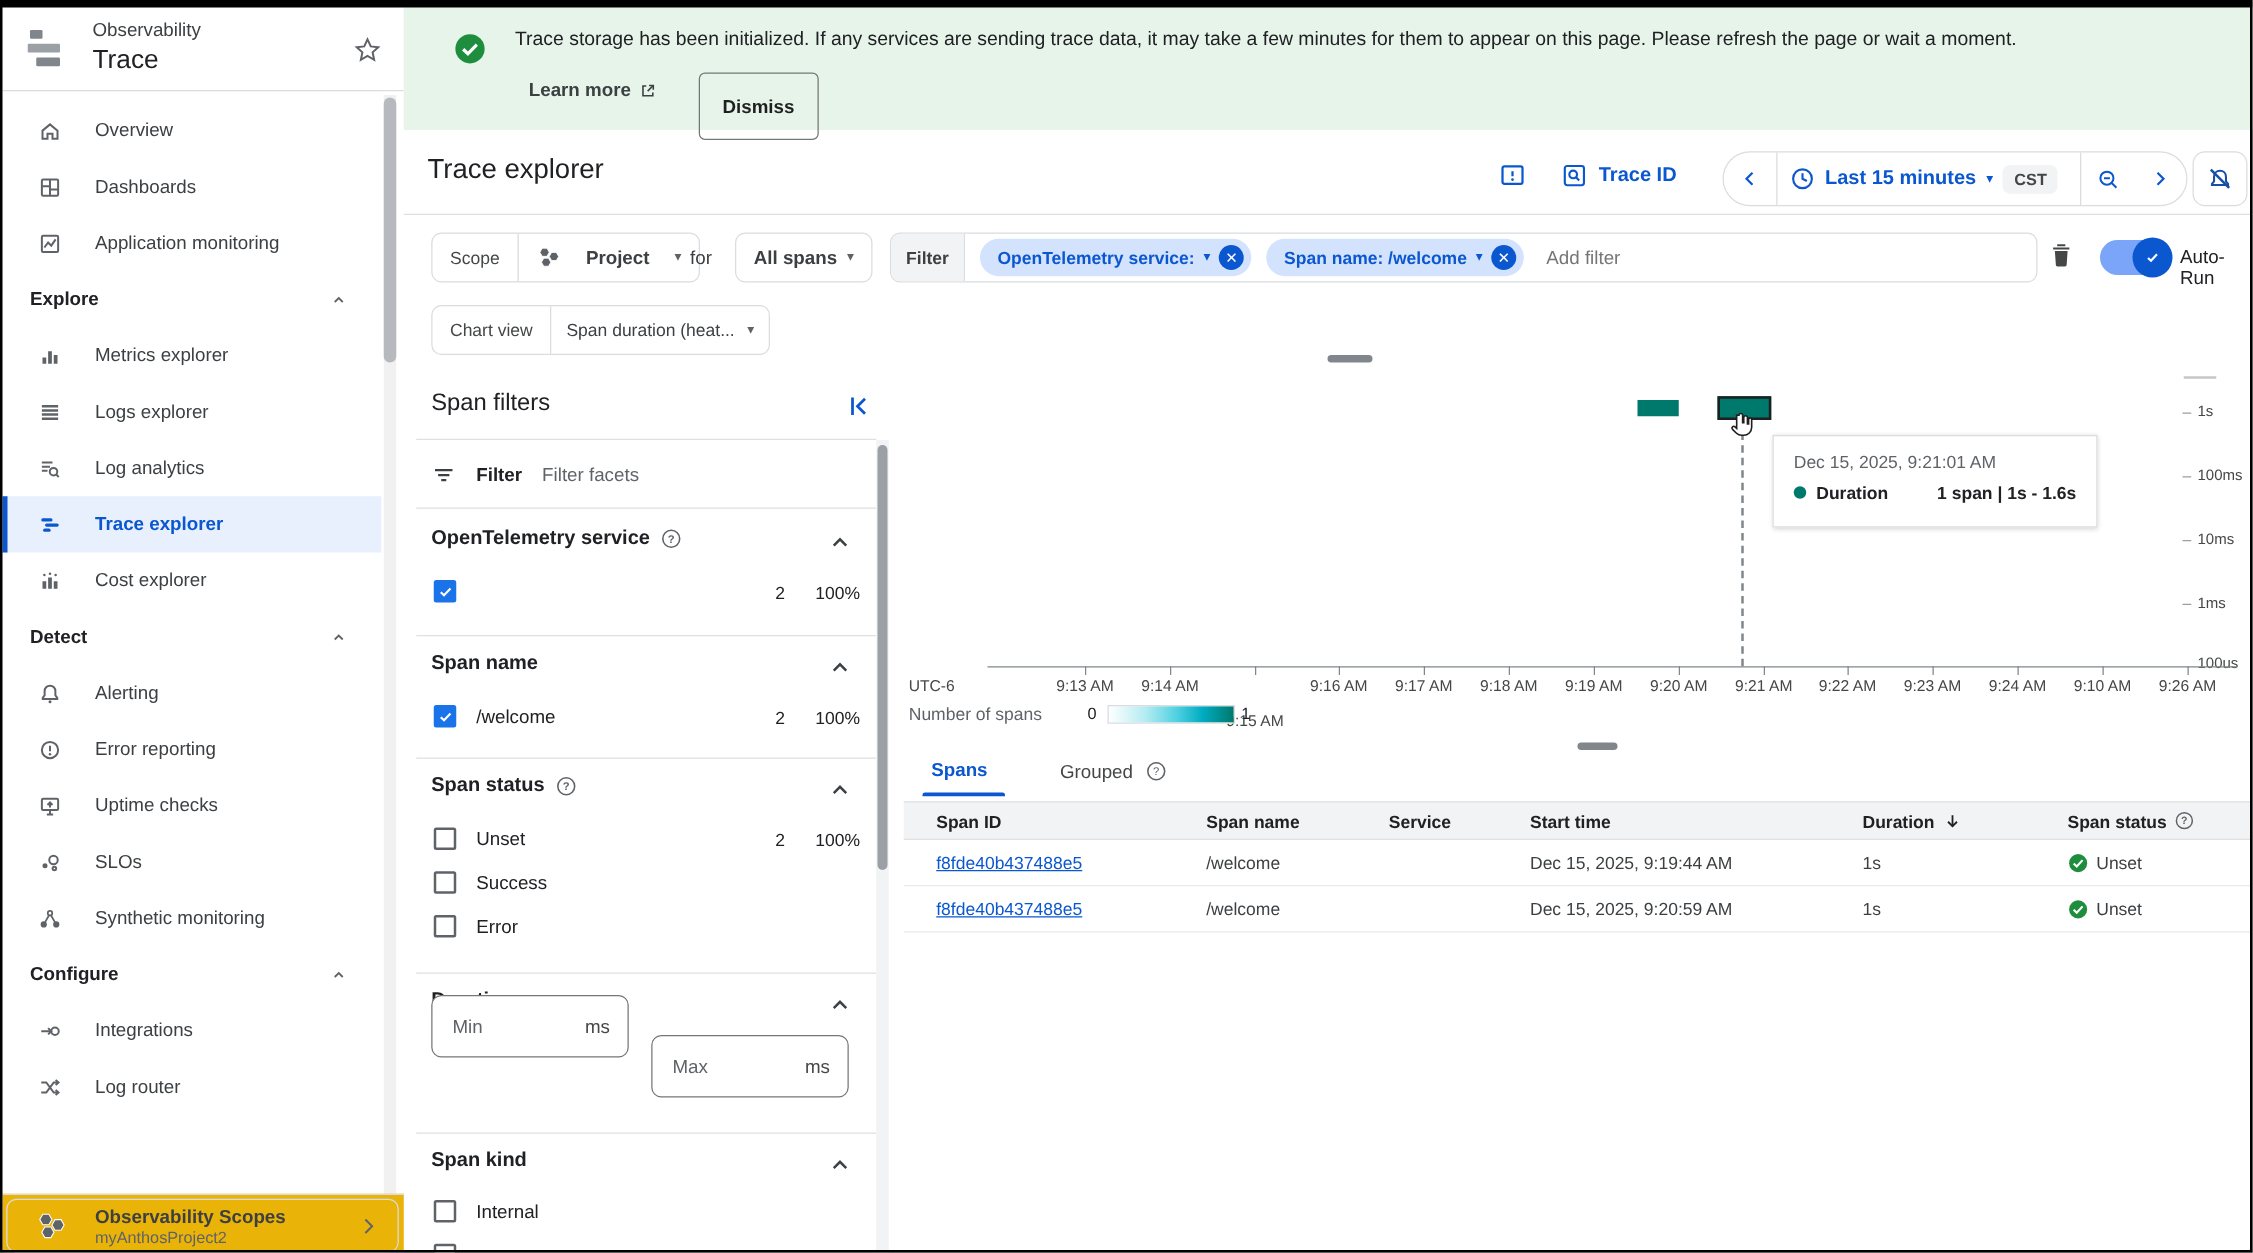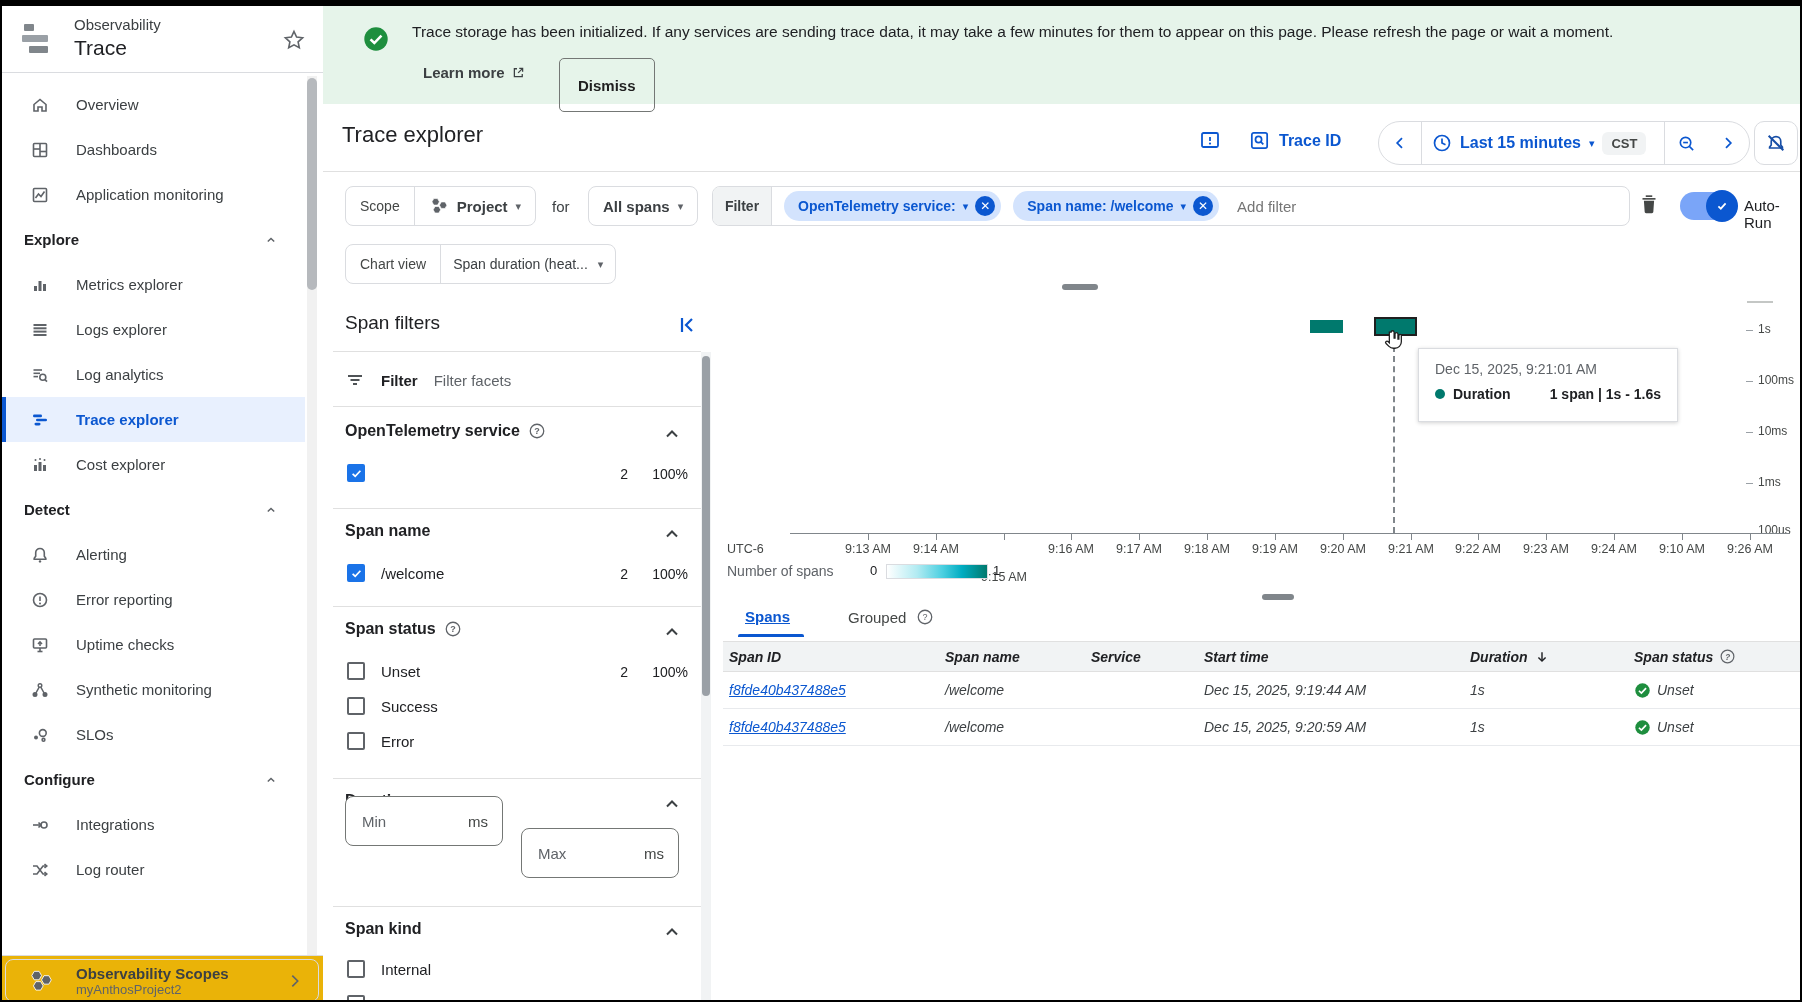--- a/index.html
+++ b/index.html
@@ -36,21 +36,21 @@
           box-sizing:border-box;display:flex;align-items:center;padding:0 14px;background:#fff;}
   .dinput input{border:none;outline:none;flex:1;min-width:0;font-size:15px;font-family:inherit;color:#202124;background:transparent;}
   .dinput input::placeholder{color:#5f6368;}
   .unit{font-size:15px;color:#444746;}
   
   .ytick{position:absolute;font-size:12px;color:#444746;}
   .xlab{position:absolute;width:64px;margin-left:-32px;text-align:center;font-size:12.5px;color:#444746;}
   .xtick{position:absolute;width:1px;height:7px;background:#80868b;top:533px;}
   .handle{position:absolute;height:6px;border-radius:3px;background:#80868b;}
   
-  .tgrid{display:grid;grid-template-columns:216px 146px 113px 266px 164px 1fr;align-items:center;padding-left:6px;box-sizing:border-box;font-style:italic;}
+  .tgrid{display:grid;grid-template-columns:216px 146px 113px 266px 164px 1fr;align-items:center;padding-left:26px;box-sizing:border-box;}
   .thead{background:#f1f3f4;border-top:1px solid #e0e0e0;border-bottom:1px solid #e0e0e0;height:31px;font-size:14px;font-weight:bold;color:#202124;}
   .trow{height:37px;border-bottom:1px solid #e8eaed;font-size:14px;color:#3c4043;}
   .link{color:#0b57d0;text-decoration:underline;}
   .okbadge{display:flex;align-items:center;gap:6px;}
 </style>
 </head>
 <body>
 
 <div id="app">
 
@@ -205,39 +205,39 @@
               <line x1="10" y1="13" x2="10" y2="16.5"></line>
               <line x1="7.5" y1="16.5" x2="12.5" y2="16.5"></line>
               <polyline points="8,9 10,7 12,9"></polyline>
               <line x1="10" y1="7.2" x2="10" y2="11"></line>
             </svg>
           </span>
         <span>Uptime checks</span>
       </div>
       <div class="nav-item">
         <span class="ico">
+            <svg width="20" height="20" viewBox="0 0 20 20" fill="none" stroke="#5f6368" stroke-width="1.6">
+              <circle cx="6" cy="12.5" r="2" fill="#5f6368" stroke="none"></circle>
+              <circle cx="12.8" cy="8" r="3.4"></circle>
+              <circle cx="13.5" cy="14.8" r="1.4"></circle>
+            </svg>
+          </span>
+        <span>SLOs</span>
+      </div>
+      <div class="nav-item">
+        <span class="ico">
             <svg width="20" height="20" viewBox="0 0 20 20" fill="none" stroke="#5f6368" stroke-width="1.4">
               <circle cx="5" cy="14.5" r="1.8" fill="#5f6368"></circle>
               <circle cx="10" cy="5.5" r="1.8"></circle>
               <circle cx="15" cy="14.5" r="1.8" fill="#5f6368"></circle>
               <line x1="6" y1="12.9" x2="9.2" y2="7.2"></line>
               <line x1="10.8" y1="7.2" x2="14" y2="12.9"></line>
             </svg>
           </span>
         <span>Synthetic monitoring</span>
-      </div>
-      <div class="nav-item">
-        <span class="ico">
-            <svg width="20" height="20" viewBox="0 0 20 20" fill="none" stroke="#5f6368" stroke-width="1.6">
-              <circle cx="6" cy="12.5" r="2" fill="#5f6368" stroke="none"></circle>
-              <circle cx="12.8" cy="8" r="3.4"></circle>
-              <circle cx="13.5" cy="14.8" r="1.4"></circle>
-            </svg>
-          </span>
-        <span>SLOs</span>
       </div>
       <div class="nav-sec">
         <span>Configure</span>
         <span class="ico">
             <svg width="16" height="16" viewBox="0 0 20 20" fill="none" stroke="#5f6368" stroke-width="1.8">
               <polyline points="6,12 10,8 14,12"></polyline>
             </svg>
           </span>
       </div>
       <div class="nav-item">
@@ -371,21 +371,21 @@
           <line x1="4" y1="4" x2="20" y2="20" stroke-width="2.2"></line>
         </svg>
     </span>
   </div>
 
   <div class="abs" style="left:323px;top:171px;width:1479px;height:1px;background:#e0e0e0;"></div>
 
   <div class="abs grp" style="left:345px;top:186px;">
     <span style="padding:0 14px;font-size:14px;color:#444746;">Scope</span>
     <div class="sep"></div>
-    <div class="flex" style="padding:0 14px;gap:8px;cursor:pointer;">
+    <div class="flex" style="padding:0 14px;gap:20px;cursor:pointer;">
       <span class="ico">
         <svg width="20" height="20" viewBox="0 0 24 24" fill="#5f6368" stroke="#fff" stroke-width="0.8">
             <polygon points="3.5,7 5.75,3.1 10.25,3.1 12.5,7 10.25,10.9 5.75,10.9"></polygon>
             <polygon points="12.5,11 14.75,7.1 19.25,7.1 21.5,11 19.25,14.9 14.75,14.9"></polygon>
             <polygon points="5,16.5 7.25,12.6 11.75,12.6 14,16.5 11.75,20.4 7.25,20.4"></polygon>
           </svg>
       </span>
       <span style="font-size:15px;font-weight:bold;color:#3c4043;">Project</span>
       <span class="caret" style="color:#5f6368;">▾</span>
     </div>
@@ -652,21 +652,21 @@
   <span class="xlab" style="left:1750px;top:542px;">9:26 AM</span>
 
   <span class="abs" style="left:727px;top:563px;font-size:14px;color:#5f6368;">Number of spans</span>
   <span class="abs" style="left:870px;top:563px;font-size:13px;color:#202124;">0</span>
   <div class="abs" style="left:886px;top:564px;width:100px;height:13px;border:1px solid #dadce0;background:linear-gradient(to right,#ffffff,#b2ebf2 30%,#4dd0e1 55%,#00acc1 75%,#00796d 100%);"></div>
   <span class="abs" style="left:993px;top:563px;font-size:13px;color:#202124;">1</span>
 
   <div class="handle" style="left:1262px;top:594px;width:32px;"></div>
 
   <div class="abs flex" style="left:745px;top:608px;gap:8px;cursor:pointer;">
-    <span style="font-size:15px;font-weight:bold;color:#0b57d0;text-decoration:underline;">Spans</span>
+    <span style="font-size:15px;font-weight:bold;color:#0b57d0;">Spans</span>
   </div>
   <div class="abs" style="left:738px;top:634px;width:66px;height:3px;background:#0b57d0;border-radius:2px 2px 0 0;"></div>
   <div class="abs flex" style="left:848px;top:608px;gap:10px;cursor:pointer;">
     <span style="font-size:15px;color:#444746;">Grouped</span>
     <span class="ico">
         <svg width="18" height="18" viewBox="0 0 20 20">
           <circle cx="10" cy="10" r="7.5" fill="none" stroke="#5f6368" stroke-width="1.4"></circle>
           <text x="10" y="13.6" font-size="10" text-anchor="middle" fill="#5f6368" font-family="Liberation Sans,sans-serif">?</text>
         </svg>
       </span>

